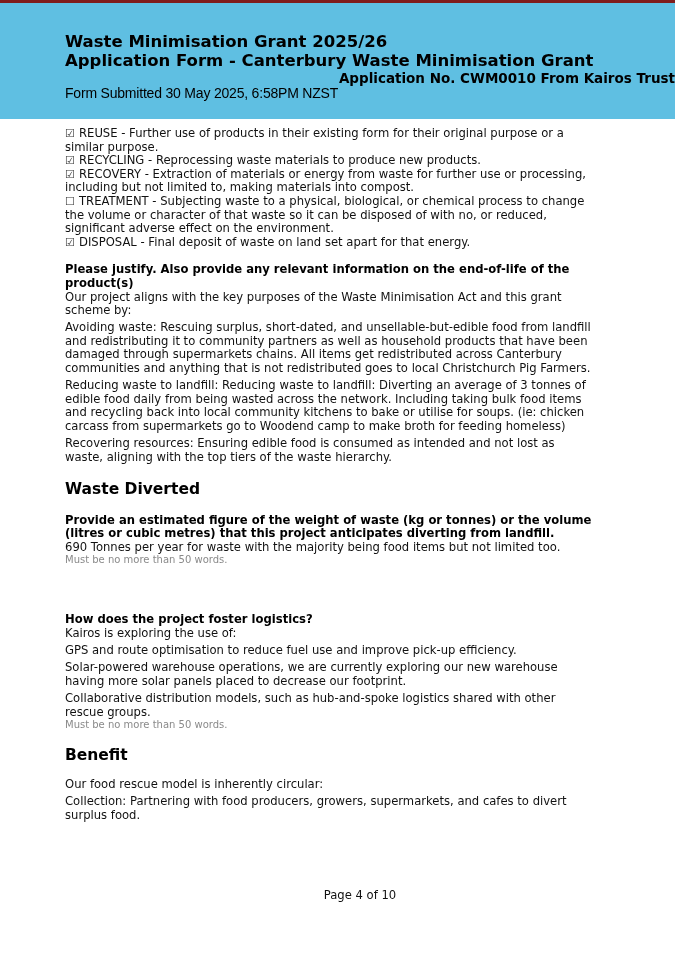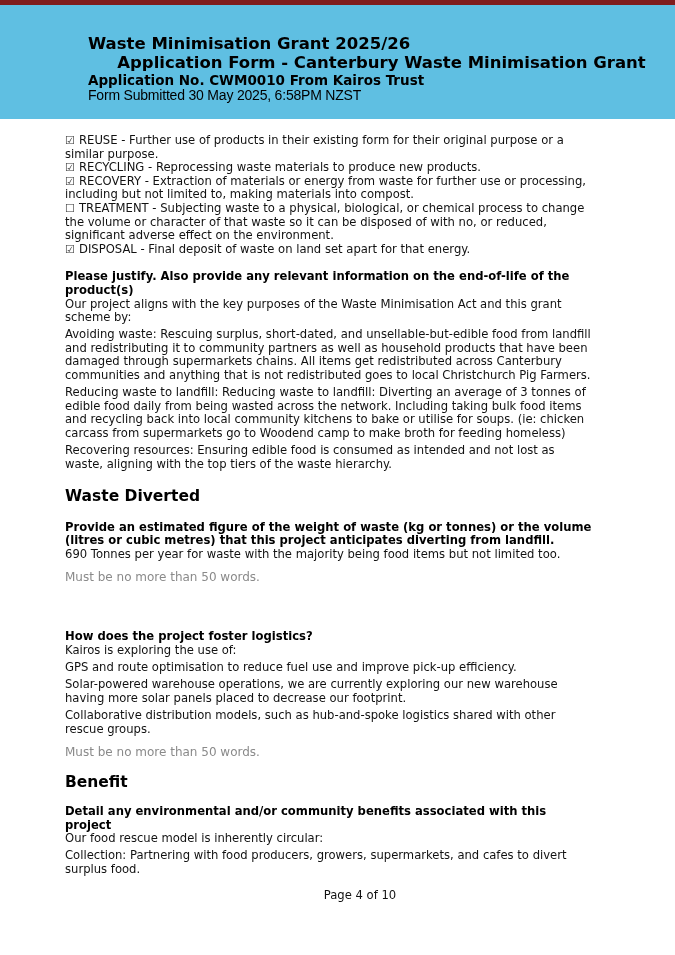--- a/index.html
+++ b/index.html
@@ -13,54 +13,54 @@
       font-family: "DejaVu Sans", sans-serif;
       color: #111111;
       position: relative;
     }
     .header {
       position: absolute;
       left: 0; top: 0;
       width: 675px;
       height: 119px;
       background: #5fbfe2;
-      border-top: 5px solid #7f1d1d;
-      padding: 30px 0 0 88px;
+      border-top: 3px solid #7f1d1d;
+      padding: 30px 0 0 65px;
     }
     .header .title1 {
       font-family: "DejaVu Sans", sans-serif;
       font-weight: bold;
       font-size: 16.5px;
       line-height: 18px;
       color: #000;
     }
     .header .title2 {
       font-weight: bold;
       font-size: 16.5px;
       line-height: 19px;
       color: #000;
-      text-align: center;
     }
     .header .title3 {
       font-weight: bold;
       font-size: 13.5px;
       line-height: 17px;
       color: #000;
+      text-align: right;
     }
     .header .submitted {
       font-family: "Liberation Sans", sans-serif;
       font-size: 14px;
       line-height: 13px;
       color: #000;
       letter-spacing: -0.2px;
     }
     .content {
       position: absolute;
       left: 65px;
-      top: 134px;
+      top: 127px;
       width: 530px;
       font-size: 11.6px;
       line-height: 13.6px;
     }
     .check-item { margin: 0; }
     .check-item .box {
       display: inline-block;
       width: 14px;
       font-size: 11px;
       color: #333;
@@ -73,23 +73,22 @@
     }
     .para { margin-bottom: 3.5px; }
     .section-title {
       font-weight: bold;
       font-size: 15.5px;
       line-height: 18px;
       color: #000000;
     }
     .hint {
       color: #8a8a8a;
-      font-size: 12px;
+      font-size: 10px;
       line-height: 12px;
-      margin-top: 10px;
     }
     .footer {
       position: absolute;
       top: 888px;
       left: 0;
       width: 675px;
       text-align: center;
       font-size: 11.6px;
       color: #111;
       padding-left: 45px;
@@ -155,19 +154,18 @@
     <div class="para">Solar-powered warehouse operations, we are currently exploring our new warehouse having more solar panels placed to decrease our footprint.</div>
     <div>Collaborative distribution models, such as hub-and-spoke logistics shared with other rescue groups.</div>
     <div class="hint">Must be no more than 50 words.</div>
   </div>
 
   <div style="height:15px"></div>
 
   <div>
     <div class="section-title">Benefit</div>
     <div style="height:14px"></div>
-    <div class="q-label">Detail any environmental and/or community benefits associated with this project</div>
     <div class="para">Our food rescue model is inherently circular:</div>
     <div class="para">Collection: Partnering with food producers, growers, supermarkets, and cafes to divert surplus food.</div>
   </div>
 </div>
 
 <div class="footer">Page 4 of 10</div>
 
 </body></html>

